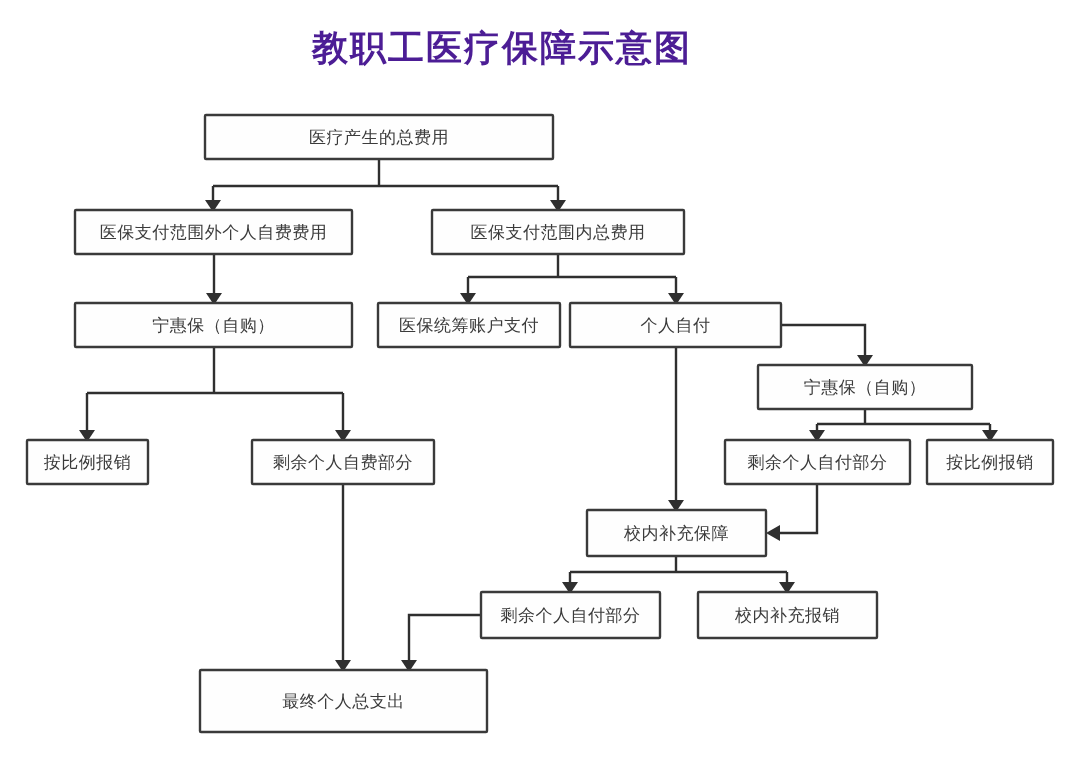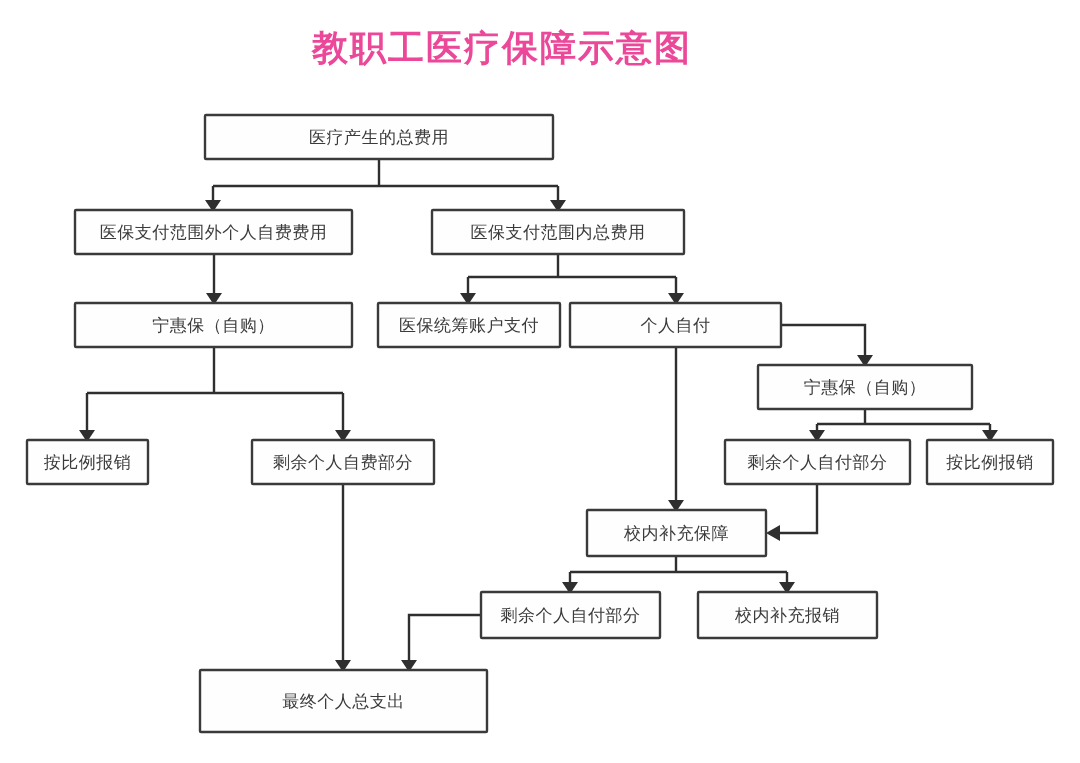--- a/index.html
+++ b/index.html
@@ -22,21 +22,21 @@
   }
   .chart-title {
     position: absolute;
     left: 0;
     top: 24px;
     width: 1004px;
     text-align: center;
     font-size: 36px;
     font-weight: bold;
     letter-spacing: 2px;
-    color: #ec4899;
+    color: #4c1d95;
     font-family: "DejaVu Sans", "Liberation Sans", sans-serif;
   }
   svg.flow {
     position: absolute;
     left: 0;
     top: 0;
     width: 1080px;
     height: 763px;
   }
   .node-rect {

